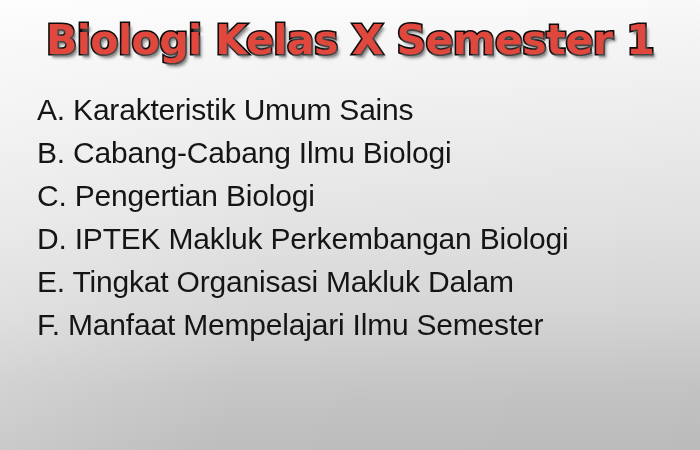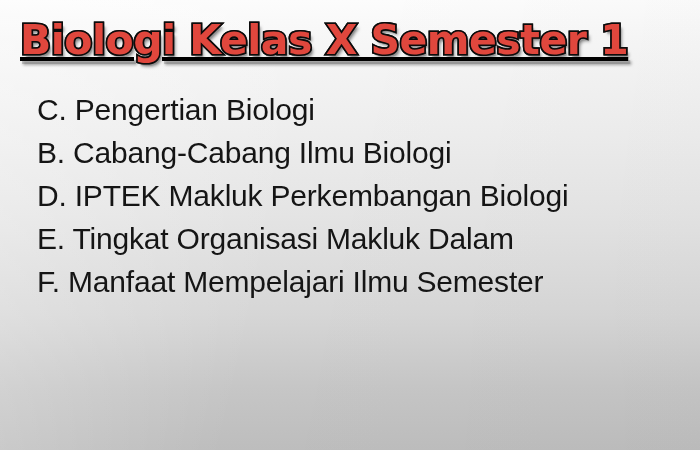--- a/index.html
+++ b/index.html
@@ -40,24 +40,23 @@
         105deg,
         rgba(255,255,255,0.30) 0%,
         rgba(255,255,255,0.00) 42%,
         rgba(0,0,0,0.015) 100%);
     pointer-events: none;
   }
 
   
   #title-block {
     position: absolute;
-    left: 20px;
+    left: 46px;
     top: 18px;
     z-index: 3;
-    text-decoration: underline;
   }
 
   .slide-title {
     margin: 0;
     font-family: "DejaVu Sans", sans-serif;
     font-size: 41px;
     font-weight: bold;
     letter-spacing: -0.5px;
     line-height: 1.12;
     color: #e0473d;
@@ -94,20 +93,21 @@
 </head>
 <body>
 
 <div id="slide">
 
   <div id="title-block">
     <h1 class="slide-title">Biologi Kelas X Semester 1</h1>
   </div>
 
   <ul id="outline-list">
+    <li>A. Karakteristik Umum Sains</li>
+    <li>B. Cabang-Cabang Ilmu Biologi</li>
     <li>C. Pengertian Biologi</li>
-    <li>B. Cabang-Cabang Ilmu Biologi</li>
     <li>D. IPTEK Makluk Perkembangan Biologi</li>
     <li>E. Tingkat Organisasi Makluk Dalam</li>
     <li>F. Manfaat Mempelajari Ilmu Semester</li>
   </ul>
 
 </div>
 
 </body></html>

